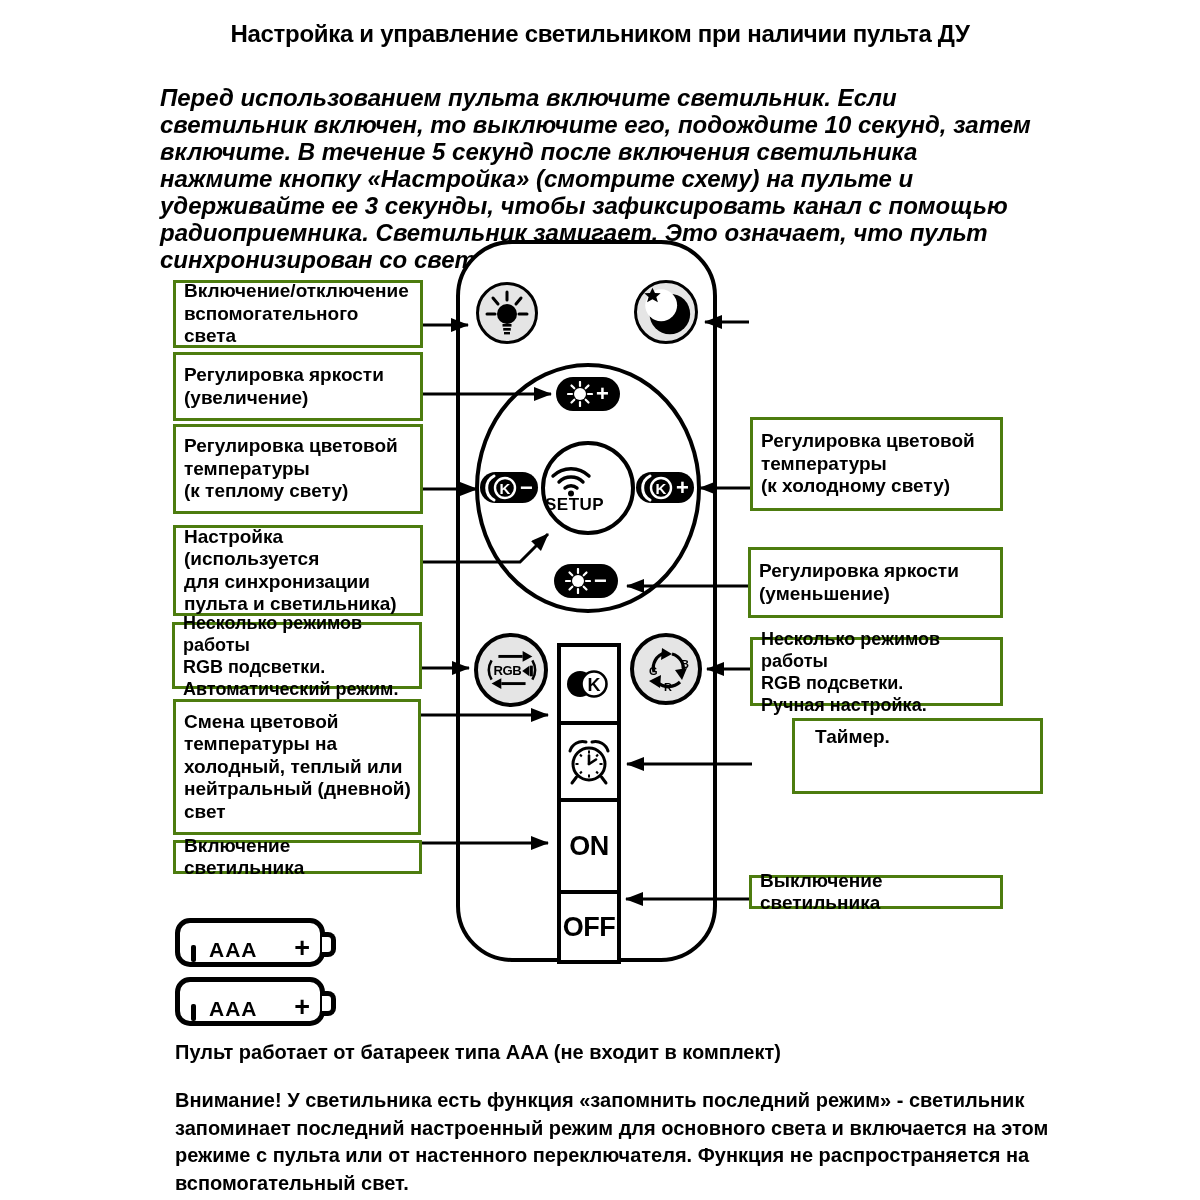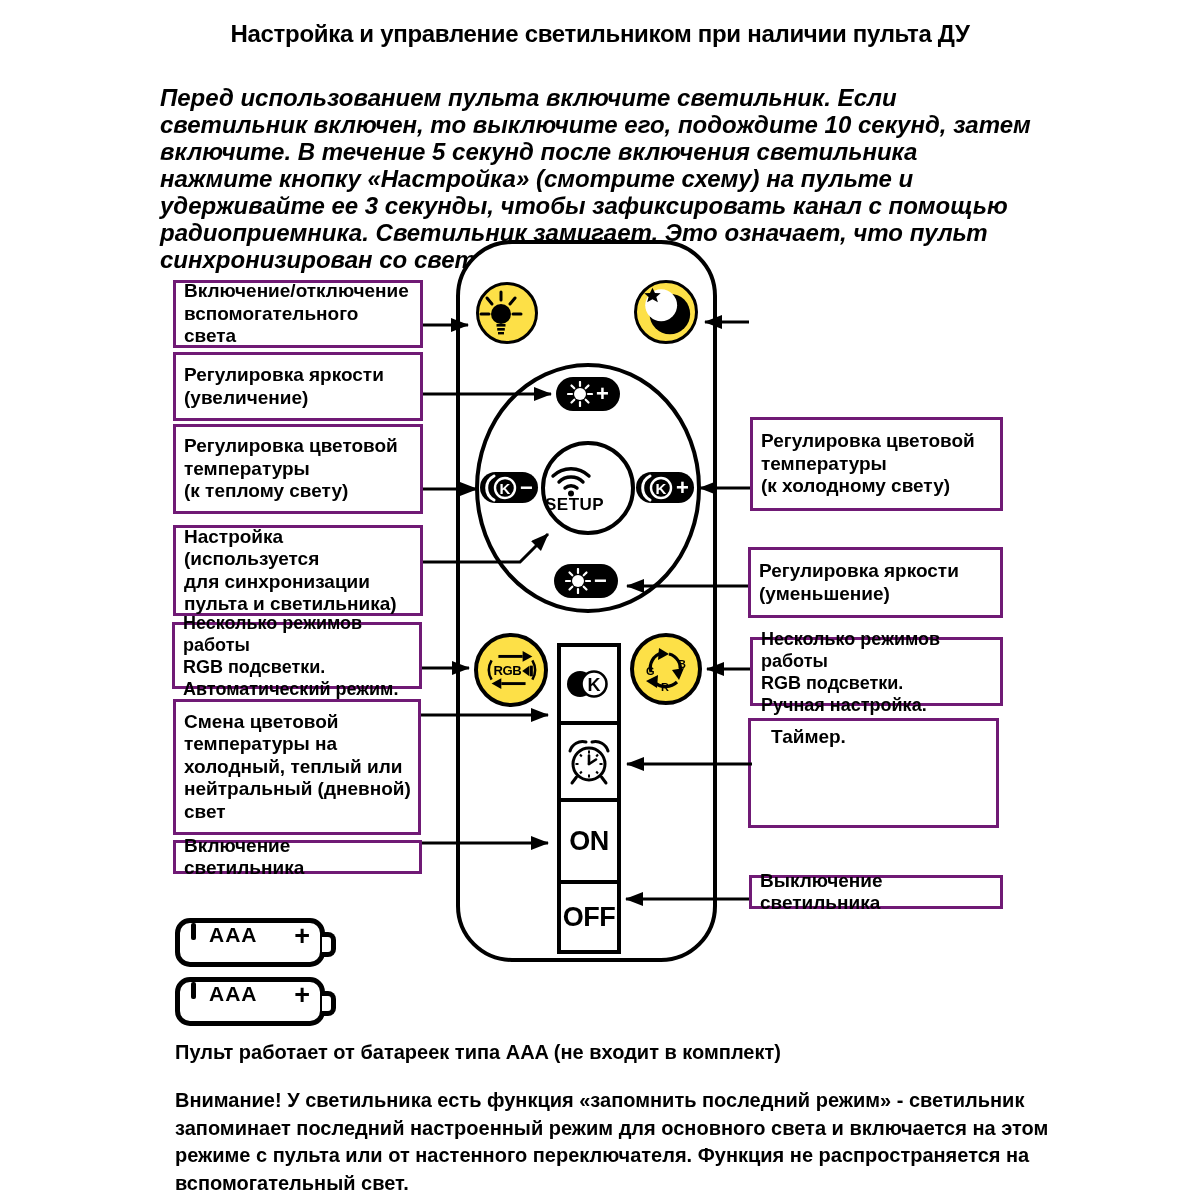--- a/index.html
+++ b/index.html
@@ -7,43 +7,43 @@
   body {
     width:1200px; height:1200px;
     font-family:"Liberation Sans", sans-serif;
     color:#000;
   }
   .page { position:relative; width:1200px; height:1200px; background:#fff; overflow:hidden; font-weight:bold; }
 
   .title { position:absolute; top:20px; left:0; width:1200px; text-align:center; font-size:24px; letter-spacing:-0.3px; }
   .intro { position:absolute; top:84px; left:160px; width:872px; font-size:24px; line-height:27px;font-style:italic; }
 
-  .lbl { position:absolute; border:3px solid #701a75; background:#fff; display:flex; align-items:center; padding:4px 6px 4px 8px; }
+  .lbl { position:absolute; border:3px solid #4d7c0f; background:#fff; display:flex; align-items:center; padding:4px 6px 4px 8px; }
   .lbl span { font-size:19px; line-height:22.5px; white-space:pre-line; }
   .lbl.tight span { font-size:18px; line-height:22px; }
   .lbl.padlg { padding-left:18px; }
   .lbl.top { align-items:flex-start; padding-top:5px; padding-left:20px; }
 
   .remote { position:absolute; left:456px; top:240px; width:261px; height:722px; border:4px solid #000; border-radius:56px; background:#fff; }
-  .cir { position:absolute; border:3px solid #000; border-radius:50%; background:#fde047; display:flex; align-items:center; }
+  .cir { position:absolute; border:3px solid #000; border-radius:50%; background:#e5e5e5; display:flex; align-items:center; justify-content:center; }
   .dpad { position:absolute; left:15px; top:119px; width:226px; height:250px; border:4px solid #000; border-radius:50%; background:#fff; }
   .pill { position:absolute; background:#000; border-radius:17px; color:#fff; display:flex; align-items:center; justify-content:center; gap:3px; z-index:2; }
   .pm { font-size:22px; line-height:1; color:#fff; }
   .setup { position:absolute; left:81px; top:197px; width:94px; height:94px; border:4px solid #000; border-radius:50%; background:#fff;
            display:flex; flex-direction:column; align-items:flex-start; justify-content:center; z-index:2; }
   .setup span { font-size:17px; letter-spacing:0.5px; margin-top:-2px; }
   .col { position:absolute; left:97px; top:399px; width:64px; z-index:2; }
   .cell { width:64px; border:4px solid #000; background:#fff; display:flex; align-items:center; justify-content:center; margin-top:-4px; }
   .cell.first { margin-top:0; }
   .cell span { font-size:27px; letter-spacing:-0.5px; }
-  .ck { height:82px; } .calarm { height:81px; } .con { height:86px; } .coff { height:74px; }
+  .ck { height:82px; } .calarm { height:81px; } .con { height:96px; } .coff { height:74px; }
 
   .connectors { position:absolute; left:0; top:0; z-index:5; pointer-events:none; }
 
-  .battery { position:absolute; width:150px; height:49px; border:5px solid #000; border-radius:15px; background:#fff; display:flex; align-items:flex-start; }
+  .battery { position:absolute; width:150px; height:49px; border:5px solid #000; border-radius:15px; background:#fff; display:flex; align-items:flex-end; }
   .bneg { width:5px; height:17px; background:#000; border-radius:2px; margin-left:11px; }
   .btype { font-size:21px; margin-left:13px; letter-spacing:1px; }
   .bplus { font-size:27px; margin-left:auto; margin-right:10px; line-height:1; }
   .bnub { position:absolute; right:-16px; top:9px; width:14px; height:25px; border:5px solid #000; border-left:none; border-radius:0 8px 8px 0; background:#fff; }
 
   .note { position:absolute; top:1041px; left:175px; width:880px; font-size:20px; }
   .warning { position:absolute; top:1087px; left:175px; width:884px; font-size:20px; line-height:27.5px; }
 </style>
 </head>
 <body>
@@ -94,21 +94,21 @@
     </div>
   <div class="lbl" style="left:748px;top:547px;width:255px;height:71px">
       <span>Регулировка яркости
 (уменьшение)</span>
     </div>
   <div class="lbl tight" style="left:750px;top:637px;width:253px;height:69px">
       <span>Несколько режимов работы
 RGB подсветки.
 Ручная настройка.</span>
     </div>
-  <div class="lbl top" style="left:748px;top:718px;width:251px;height:110px">
+  <div class="lbl top" style="left:792px;top:718px;width:251px;height:76px">
       <span>Таймер.</span>
     </div>
   <div class="lbl" style="left:749px;top:875px;width:254px;height:34px">
       <span>Выключение светильника</span>
     </div>
 
   <div class="remote">
 
     <div class="cir" style="left:16px;top:38px;width:62px;height:62px">
       <svg width="44" height="48" viewBox="0 0 44 48">

